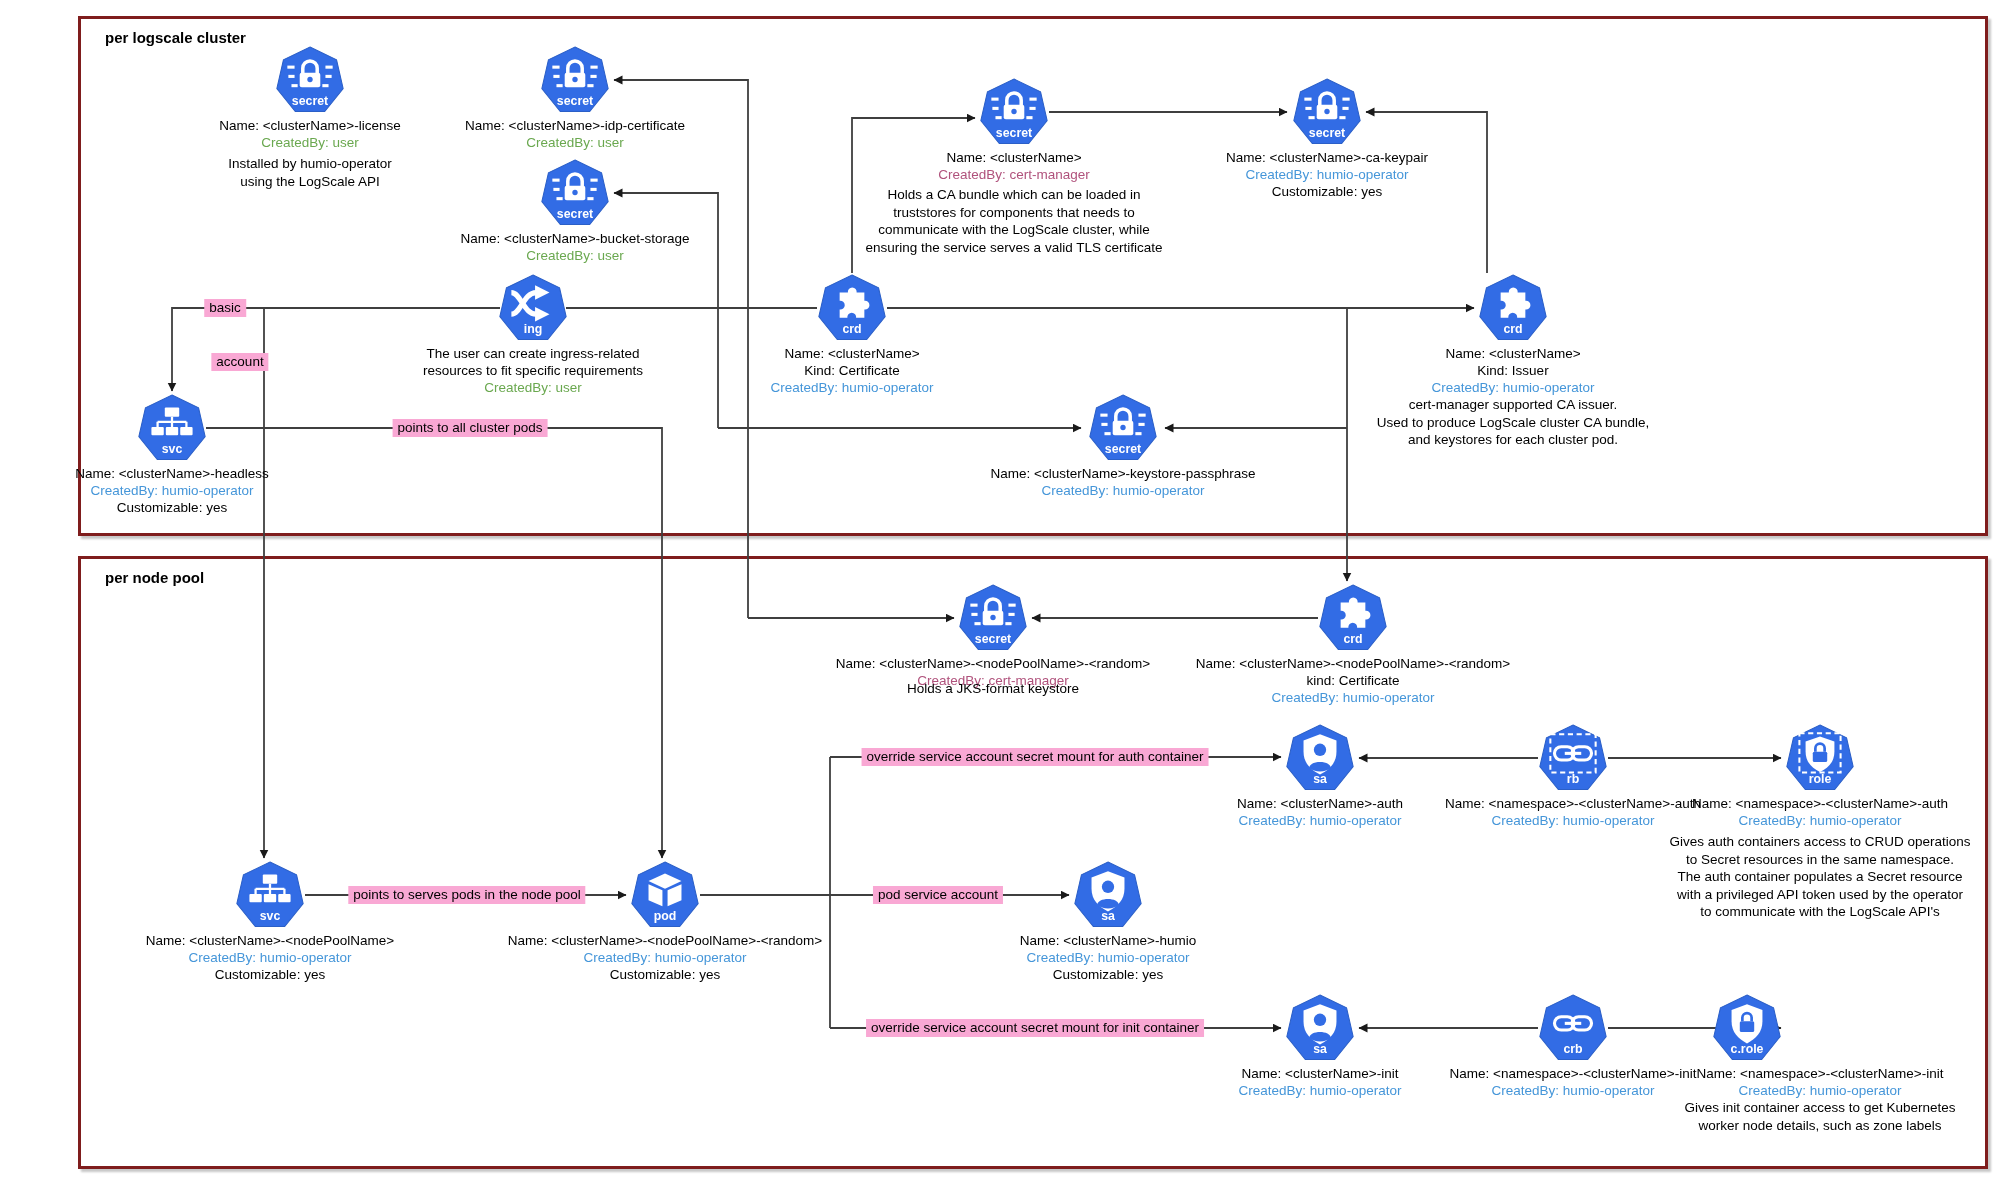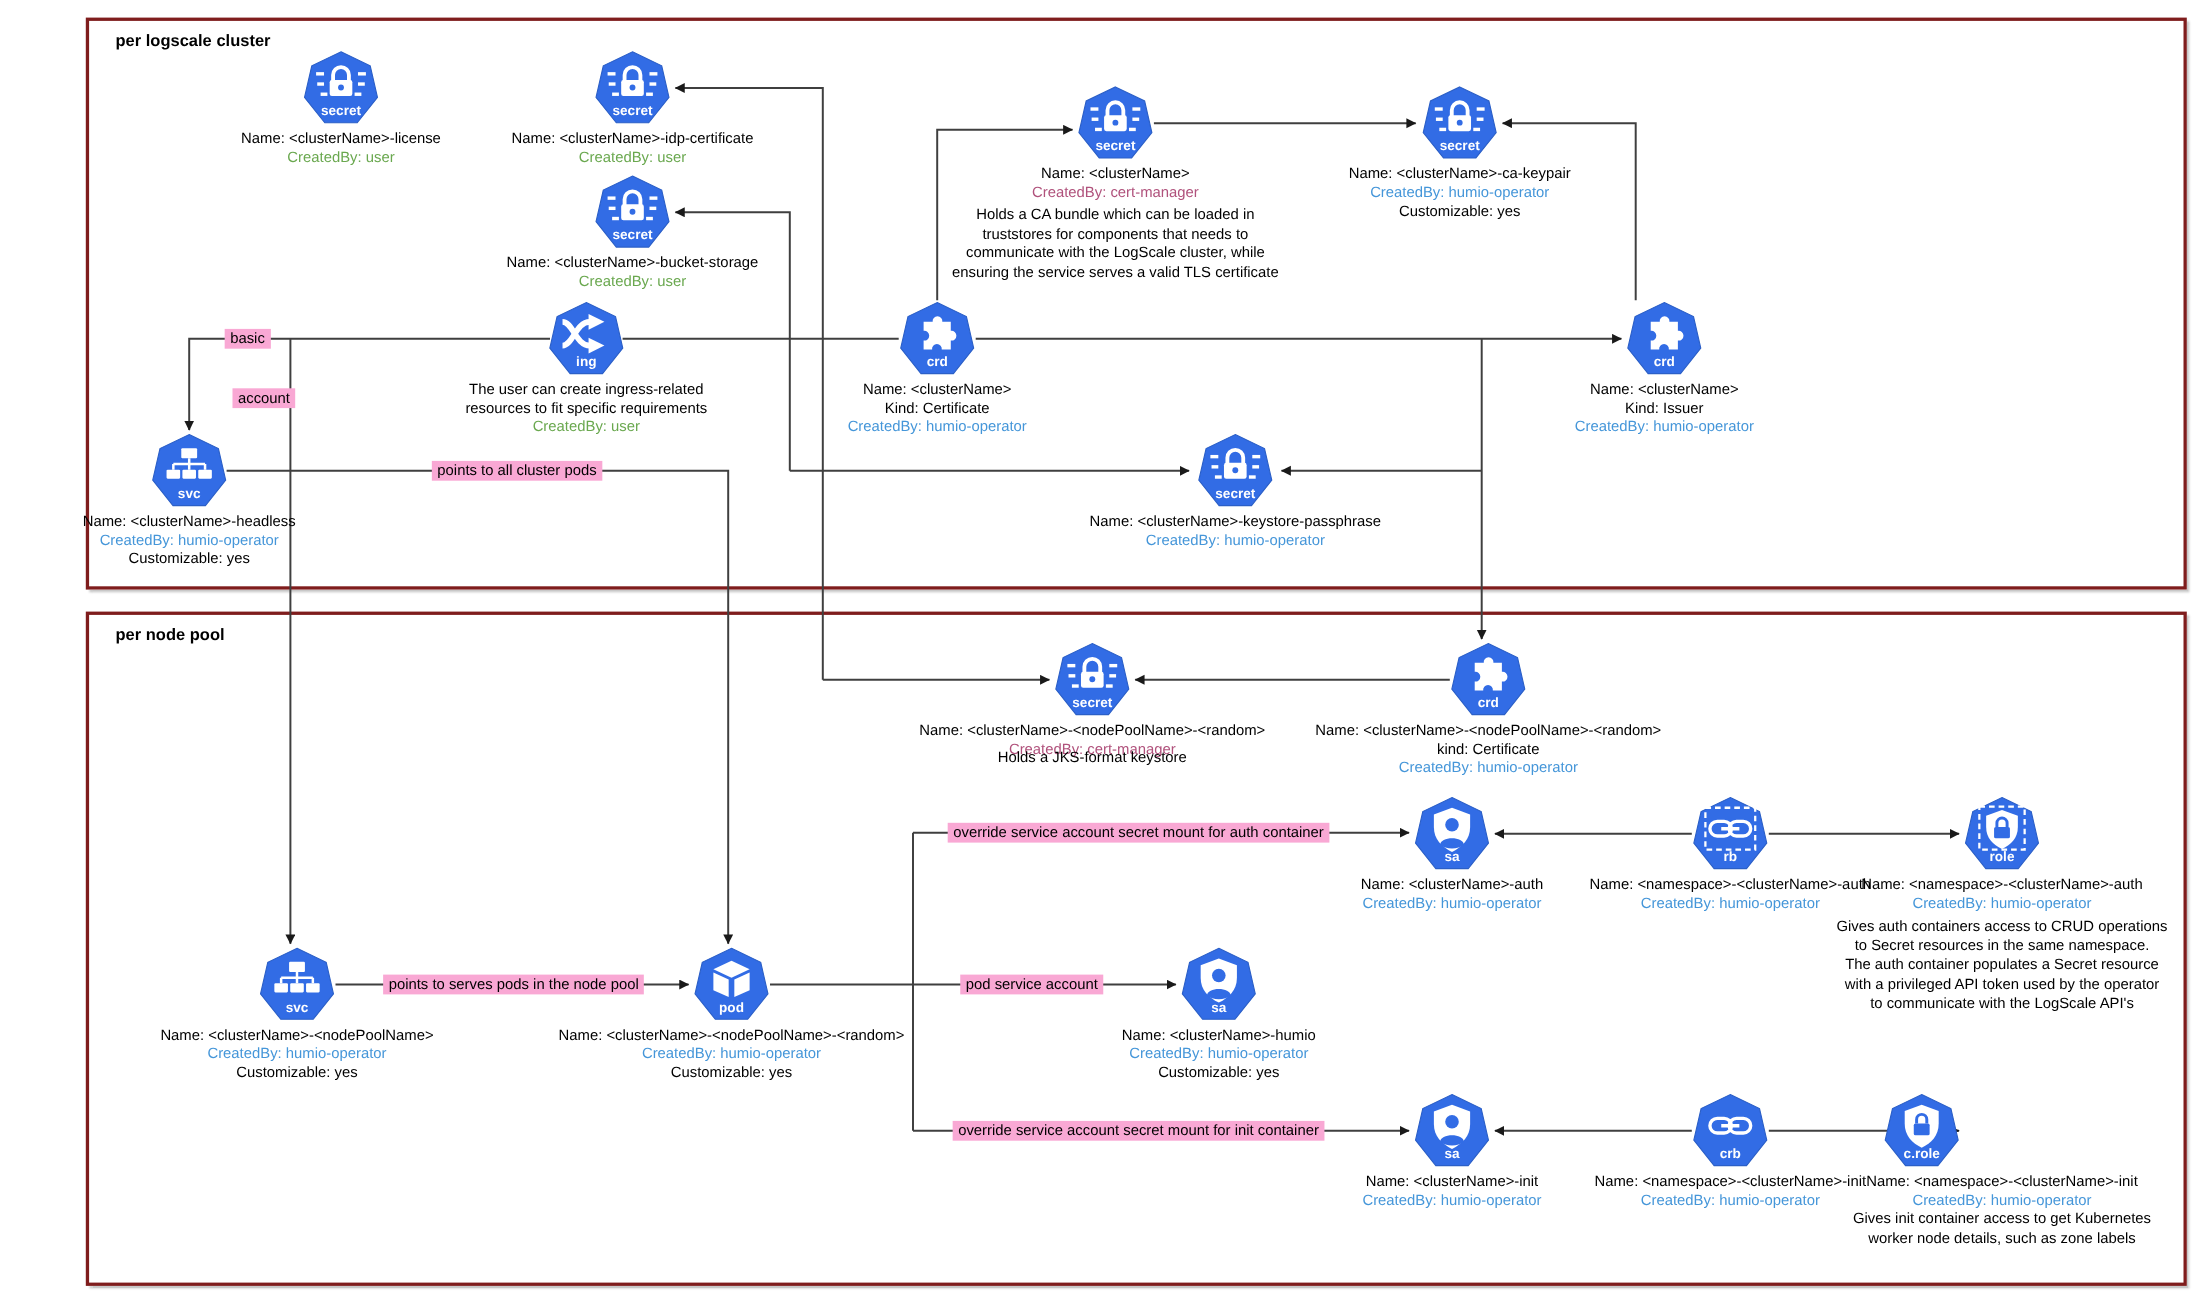--- a/index.html
+++ b/index.html
@@ -333,25 +333,34 @@
         <polygon points="34,2 59.8,14.4 66.2,42.3 48.3,64.7 19.7,64.7 1.8,42.3 8.2,14.4" fill="#326CE5" stroke="#2b5fc7" stroke-width="1"></polygon>
         <path d="M34,11 L49,16.5 v11 c0,11 -6.5,17 -15,21.5 c-8.5,-4.5 -15,-10.5 -15,-21.5 v-11 z" fill="#fff"></path>
         <path d="M29.5,27.5 v-3.5 a4.5,4.5 0 0 1 9,0 V27.5" stroke="#326CE5" stroke-width="2.6" fill="none"></path>
         <rect x="27" y="27.5" width="14" height="10.5" rx="1.5" fill="#326CE5"></rect>
         <text x="34" y="58" text-anchor="middle" font-size="12" font-weight="600" fill="#ffffff" class="icon-sublabel">c.role</text>
       </svg></div>
     <div class="node-label" style="left: 1620px; top: 1065px; width: 400px;">
       <div style="color: rgb(0, 0, 0);">Name: &lt;namespace&gt;-&lt;clusterName&gt;-init</div>
       <div style="color: rgb(69, 150, 217);">CreatedBy: humio-operator</div>
     </div>
+    <div class="note" style="left: 60px; top: 155px; width: 500px;">
+      <div>Installed by humio-operator</div>
+      <div>using the LogScale API</div>
+    </div>
     <div class="note" style="left: 764px; top: 186px; width: 500px;">
       <div>Holds a CA bundle which can be loaded in</div>
       <div>truststores for components that needs to</div>
       <div>communicate with the LogScale cluster, while</div>
       <div>ensuring the service serves a valid TLS certificate</div>
+    </div>
+    <div class="note" style="left: 1263px; top: 396px; width: 500px;">
+      <div>cert-manager supported CA issuer.</div>
+      <div>Used to produce LogScale cluster CA bundle,</div>
+      <div>and keystores for each cluster pod.</div>
     </div>
     <div class="note" style="left: 743px; top: 680px; width: 500px;">
       <div>Holds a JKS-format keystore</div>
     </div>
     <div class="note" style="left: 1570px; top: 833px; width: 500px;">
       <div>Gives auth containers access to CRUD operations</div>
       <div>to Secret resources in the same namespace.</div>
       <div>The auth container populates a Secret resource</div>
       <div>with a privileged API token used by the operator</div>
       <div>to communicate with the LogScale API's</div>

